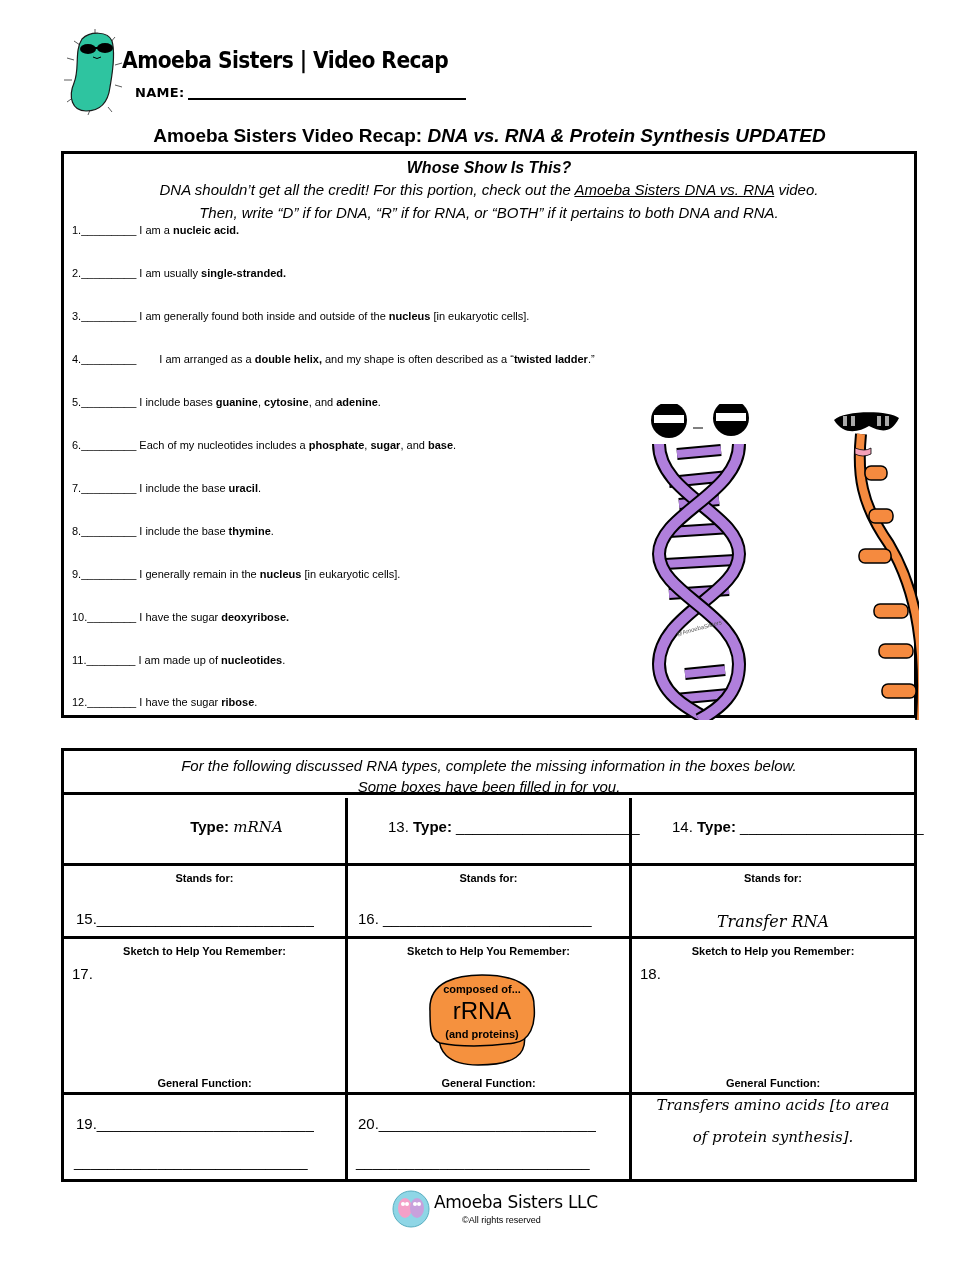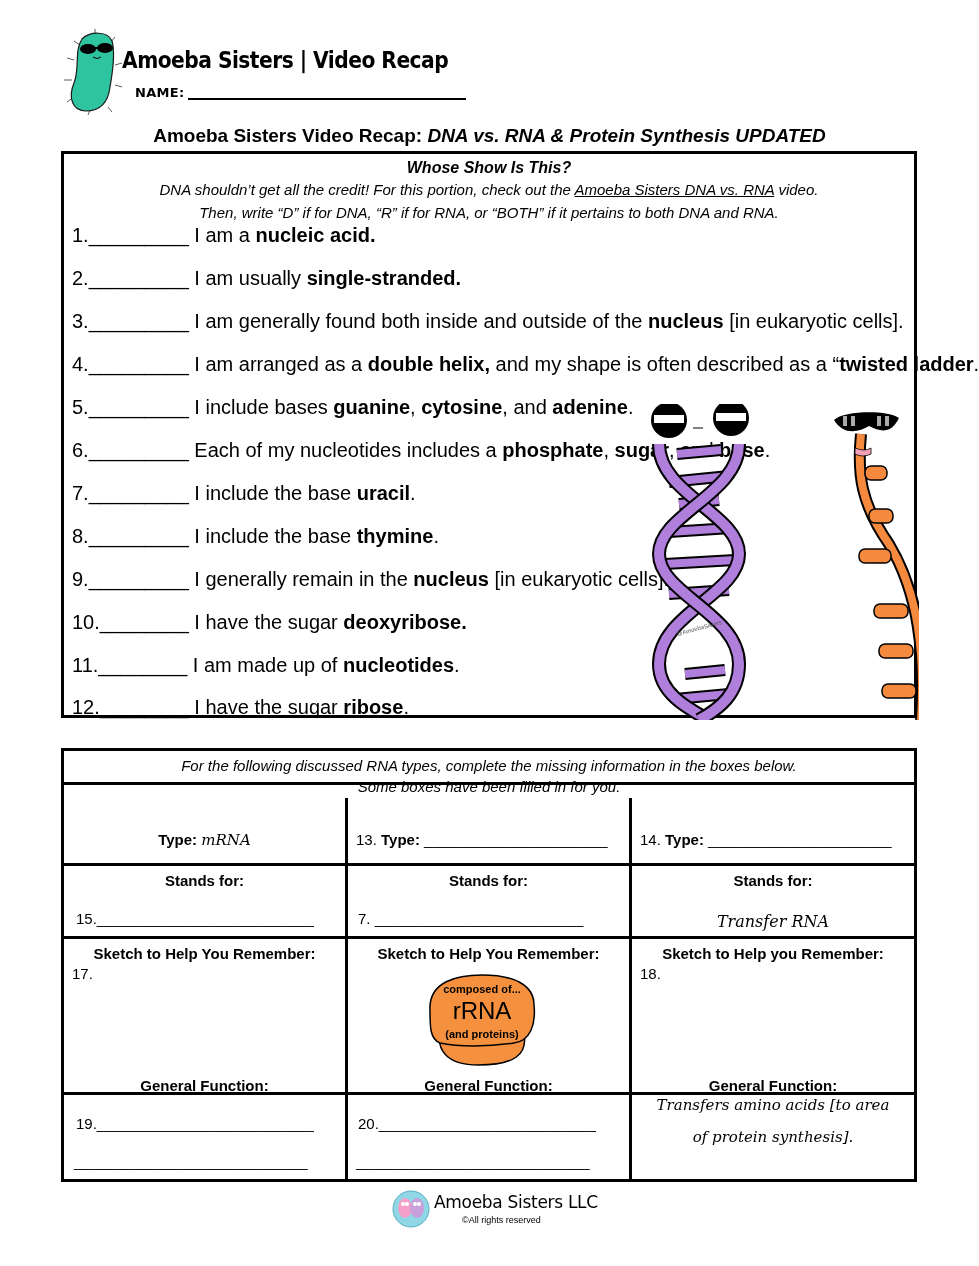--- a/index.html
+++ b/index.html
@@ -17,39 +17,39 @@
   .doc-title { position: absolute; left: 0; width: 979px; top: 125px; text-align: center; font-size: 19px; font-weight: bold; font-family: "Liberation Sans", sans-serif; }
   .doc-title .it { font-style: italic; }
 
   
   .box1 { position: absolute; left: 61px; top: 151px; width: 856px; height: 567px; border: 3px solid #000; }
   .box1-heading { position: absolute; top: 5px; left: 0; width: 100%; text-align: center; font-weight: bold; font-style: italic; font-size: 16px; }
   .box1-instr { position: absolute; left: 0; width: 100%; text-align: center; font-style: italic; font-size: 15px; }
   .box1-instr.l1 { top: 27px; }
   .box1-instr.l2 { top: 50px; }
   .box1-instr u { text-decoration: underline; }
-  .q { position: absolute; left: 8px; font-size: 20px; white-space: nowrap; }
+  .q { position: absolute; left: 8px; font-size: 11px; white-space: nowrap; }
   .q b { font-weight: bold; }
 
   .dna-art { position: absolute; left: 565px; top: 250px; width: 290px; height: 316px; }
 
   
   .box2 { position: absolute; left: 61px; top: 748px; width: 856px; height: 434px; border: 3px solid #000; }
-  .intro { position: absolute; left: 0; top: 0; width: 100%; height: 34px; border-bottom: 3px solid #000; text-align: center; font-style: italic; font-size: 15px; padding-top: 4px; line-height: 21px; }
+  .intro { position: absolute; left: 0; top: 0; width: 100%; height: 44px; border-bottom: 3px solid #000; text-align: center; font-style: italic; font-size: 15px; padding-top: 4px; line-height: 21px; }
   .row { position: absolute; left: 0; width: 100%; display: flex; border-bottom: 3px solid #000; }
   .row:last-child { border-bottom: none; }
   .cell { position: relative; flex: 0 0 auto; border-right: 3px solid #000; height: 100%; }
   .cell:last-child { border-right: none; }
   .c1 { width: 284px; } .c2 { width: 284px; } .c3 { width: 282px; }
   .r-type { top: 47px; height: 68px; }
   .r-stands { top: 115px; height: 73px; }
   .r-sketch { top: 188px; height: 156px; }
   .r-func { top: 320px; height: 108px; }
-  .cell-head { position: absolute; top: 6px; left: 0; width: 100%; text-align: center; font-weight: bold; font-size: 15px; }
-  .type-text { position: absolute; top: 33px; font-size: 15px; white-space: nowrap; }
+  .cell-head { position: absolute; top: 6px; left: 0; width: 100%; text-align: center; font-weight: bold; font-size: 11px; }
+  .type-text { position: absolute; top: 20px; font-size: 15px; white-space: nowrap; margin-left: 32px; }
   .type-text b { font-weight: bold; }
   .hand { font-family: "DejaVu Serif", serif; font-style: italic; font-size: 15px; font-weight: normal; }
   .blank-line { position: absolute; font-size: 15px; white-space: nowrap; }
   .num { position: absolute; left: 8px; top: 26px; font-size: 15px; }
   .hand-center { position: absolute; width: 100%; text-align: center; font-family: "DejaVu Serif", serif; font-style: italic; font-size: 15px; line-height: 24px; }
 
   .ribosome { position: absolute; left: 70px; top: 32px; width: 130px; height: 96px; }
 
   
   .footer { position: absolute; left: 392px; top: 1190px; width: 220px; height: 42px; }
@@ -86,21 +86,21 @@
   <div class="box1-heading">Whose Show Is This?</div>
   <div class="box1-instr l1">
     <span>DNA shouldn’t get all the credit! For this portion, check out the </span><u>Amoeba Sisters DNA vs. RNA</u><span> video.</span>
   </div>
   <div class="box1-instr l2">Then, write “D” if for DNA, “R” if for RNA, or “BOTH” if it pertains to both DNA and RNA.</div>
 
   <div id="questions">
       <div class="q" style="top: 70px;"><span>1.</span><span>_________</span><span style="white-space: pre;"> I am a </span><b style="white-space: pre;">nucleic acid.</b></div>
       <div class="q" style="top: 113px;"><span>2.</span><span>_________</span><span style="white-space: pre;"> I am usually </span><b style="white-space: pre;">single-stranded.</b></div>
       <div class="q" style="top: 156px;"><span>3.</span><span>_________</span><span style="white-space: pre;"> I am generally found both inside and outside of the </span><b style="white-space: pre;">nucleus</b><span style="white-space: pre;"> [in eukaryotic cells].</span></div>
-      <div class="q" style="top: 199px;"><span>4.</span><span>_________</span><span style="white-space: pre;"> I am arranged as a </span><b style="white-space: pre;">double helix,</b><span style="white-space: pre;"> and my shape is often described as a “</span><b style="white-space: pre;">twisted ladder</b><span style="white-space: pre;">.”</span></div>
+      <div class="q" style="top: 199px;"><span>4.</span><span>_________</span><span style="white-space: pre; margin-left: 20px;"> I am arranged as a </span><b style="white-space: pre;">double helix,</b><span style="white-space: pre;"> and my shape is often described as a “</span><b style="white-space: pre;">twisted ladder</b><span style="white-space: pre;">.”</span></div>
       <div class="q" style="top: 242px;"><span>5.</span><span>_________</span><span style="white-space: pre;"> I include bases </span><b style="white-space: pre;">guanine</b><span style="white-space: pre;">, </span><b style="white-space: pre;">cytosine</b><span style="white-space: pre;">, and </span><b style="white-space: pre;">adenine</b><span style="white-space: pre;">.</span></div>
       <div class="q" style="top: 285px;"><span>6.</span><span>_________</span><span style="white-space: pre;"> Each of my nucleotides includes a </span><b style="white-space: pre;">phosphate</b><span style="white-space: pre;">, </span><b style="white-space: pre;">sugar</b><span style="white-space: pre;">, and </span><b style="white-space: pre;">base</b><span style="white-space: pre;">.</span></div>
       <div class="q" style="top: 328px;"><span>7.</span><span>_________</span><span style="white-space: pre;"> I include the base </span><b style="white-space: pre;">uracil</b><span style="white-space: pre;">.</span></div>
       <div class="q" style="top: 371px;"><span>8.</span><span>_________</span><span style="white-space: pre;"> I include the base </span><b style="white-space: pre; margin-top: 15px;">thymine</b><span style="white-space: pre;">.</span></div>
       <div class="q" style="top: 414px;"><span>9.</span><span>_________</span><span style="white-space: pre;"> I generally remain in the </span><b style="white-space: pre;">nucleus</b><span style="white-space: pre;"> [in eukaryotic cells].</span></div>
       <div class="q" style="top: 457px;"><span>10.</span><span>________</span><span style="white-space: pre;"> I have the sugar </span><b style="white-space: pre;">deoxyribose.</b></div>
       <div class="q" style="top: 500px;"><span>11.</span><span>________</span><span style="white-space: pre; margin-top: 48px;"> I am made up of </span><b style="white-space: pre;">nucleotides</b><span style="white-space: pre;">.</span></div>
       <div class="q" style="top: 542px;"><span>12.</span><span>________</span><span style="white-space: pre;"> I have the sugar </span><b style="white-space: pre;">ribose</b><span style="white-space: pre;">.</span></div>
     </div>
 
@@ -184,21 +184,21 @@
     </div>
   </div>
 
   <div class="row r-stands">
     <div class="cell c1">
       <div class="cell-head">Stands for:</div>
       <div class="blank-line" style="left:12px; top:44px;">15.__________________________</div>
     </div>
     <div class="cell c2">
       <div class="cell-head">Stands for:</div>
-      <div class="blank-line" style="left:10px; top:44px;">7. _________________________</div>
+      <div class="blank-line" style="left:10px; top:44px;">16. _________________________</div>
     </div>
     <div class="cell c3">
       <div class="cell-head">Stands for:</div>
       <div class="hand-center" style="top:44px; font-size:16px;">Transfer RNA</div>
     </div>
   </div>
 
   <div class="row r-sketch">
     <div class="cell c1">
       <div class="cell-head">Sketch to Help You Remember:</div>

